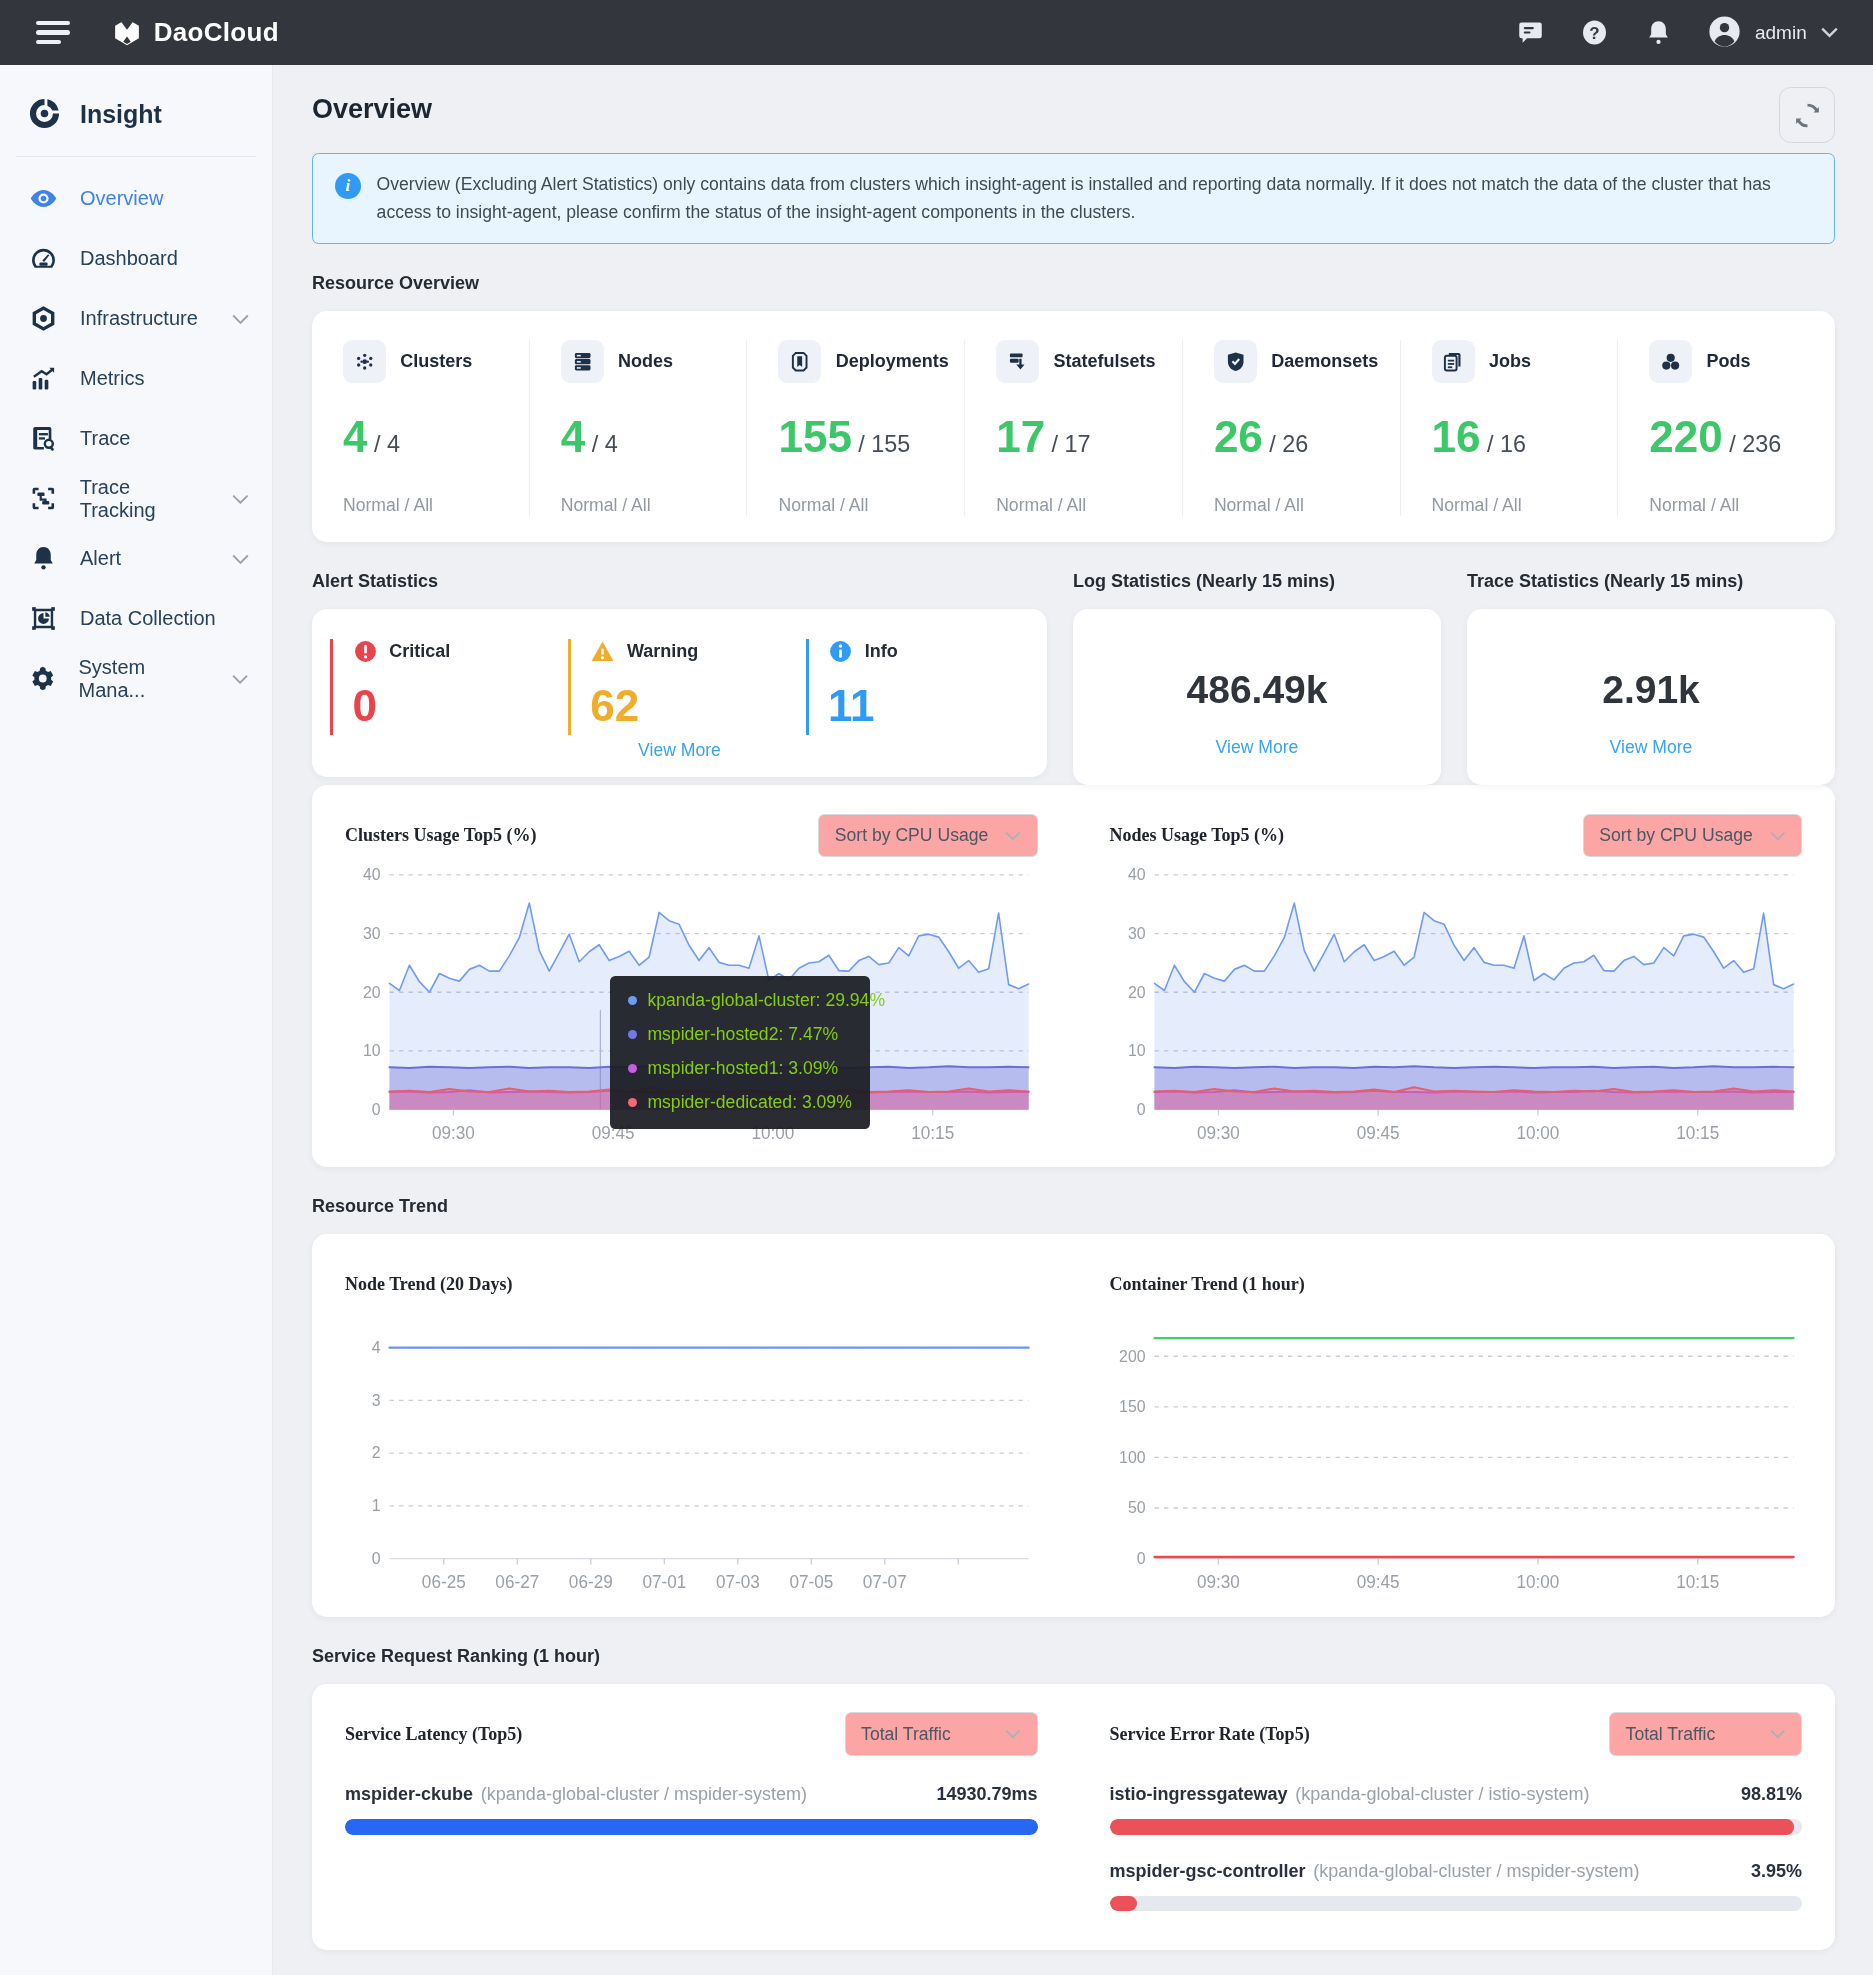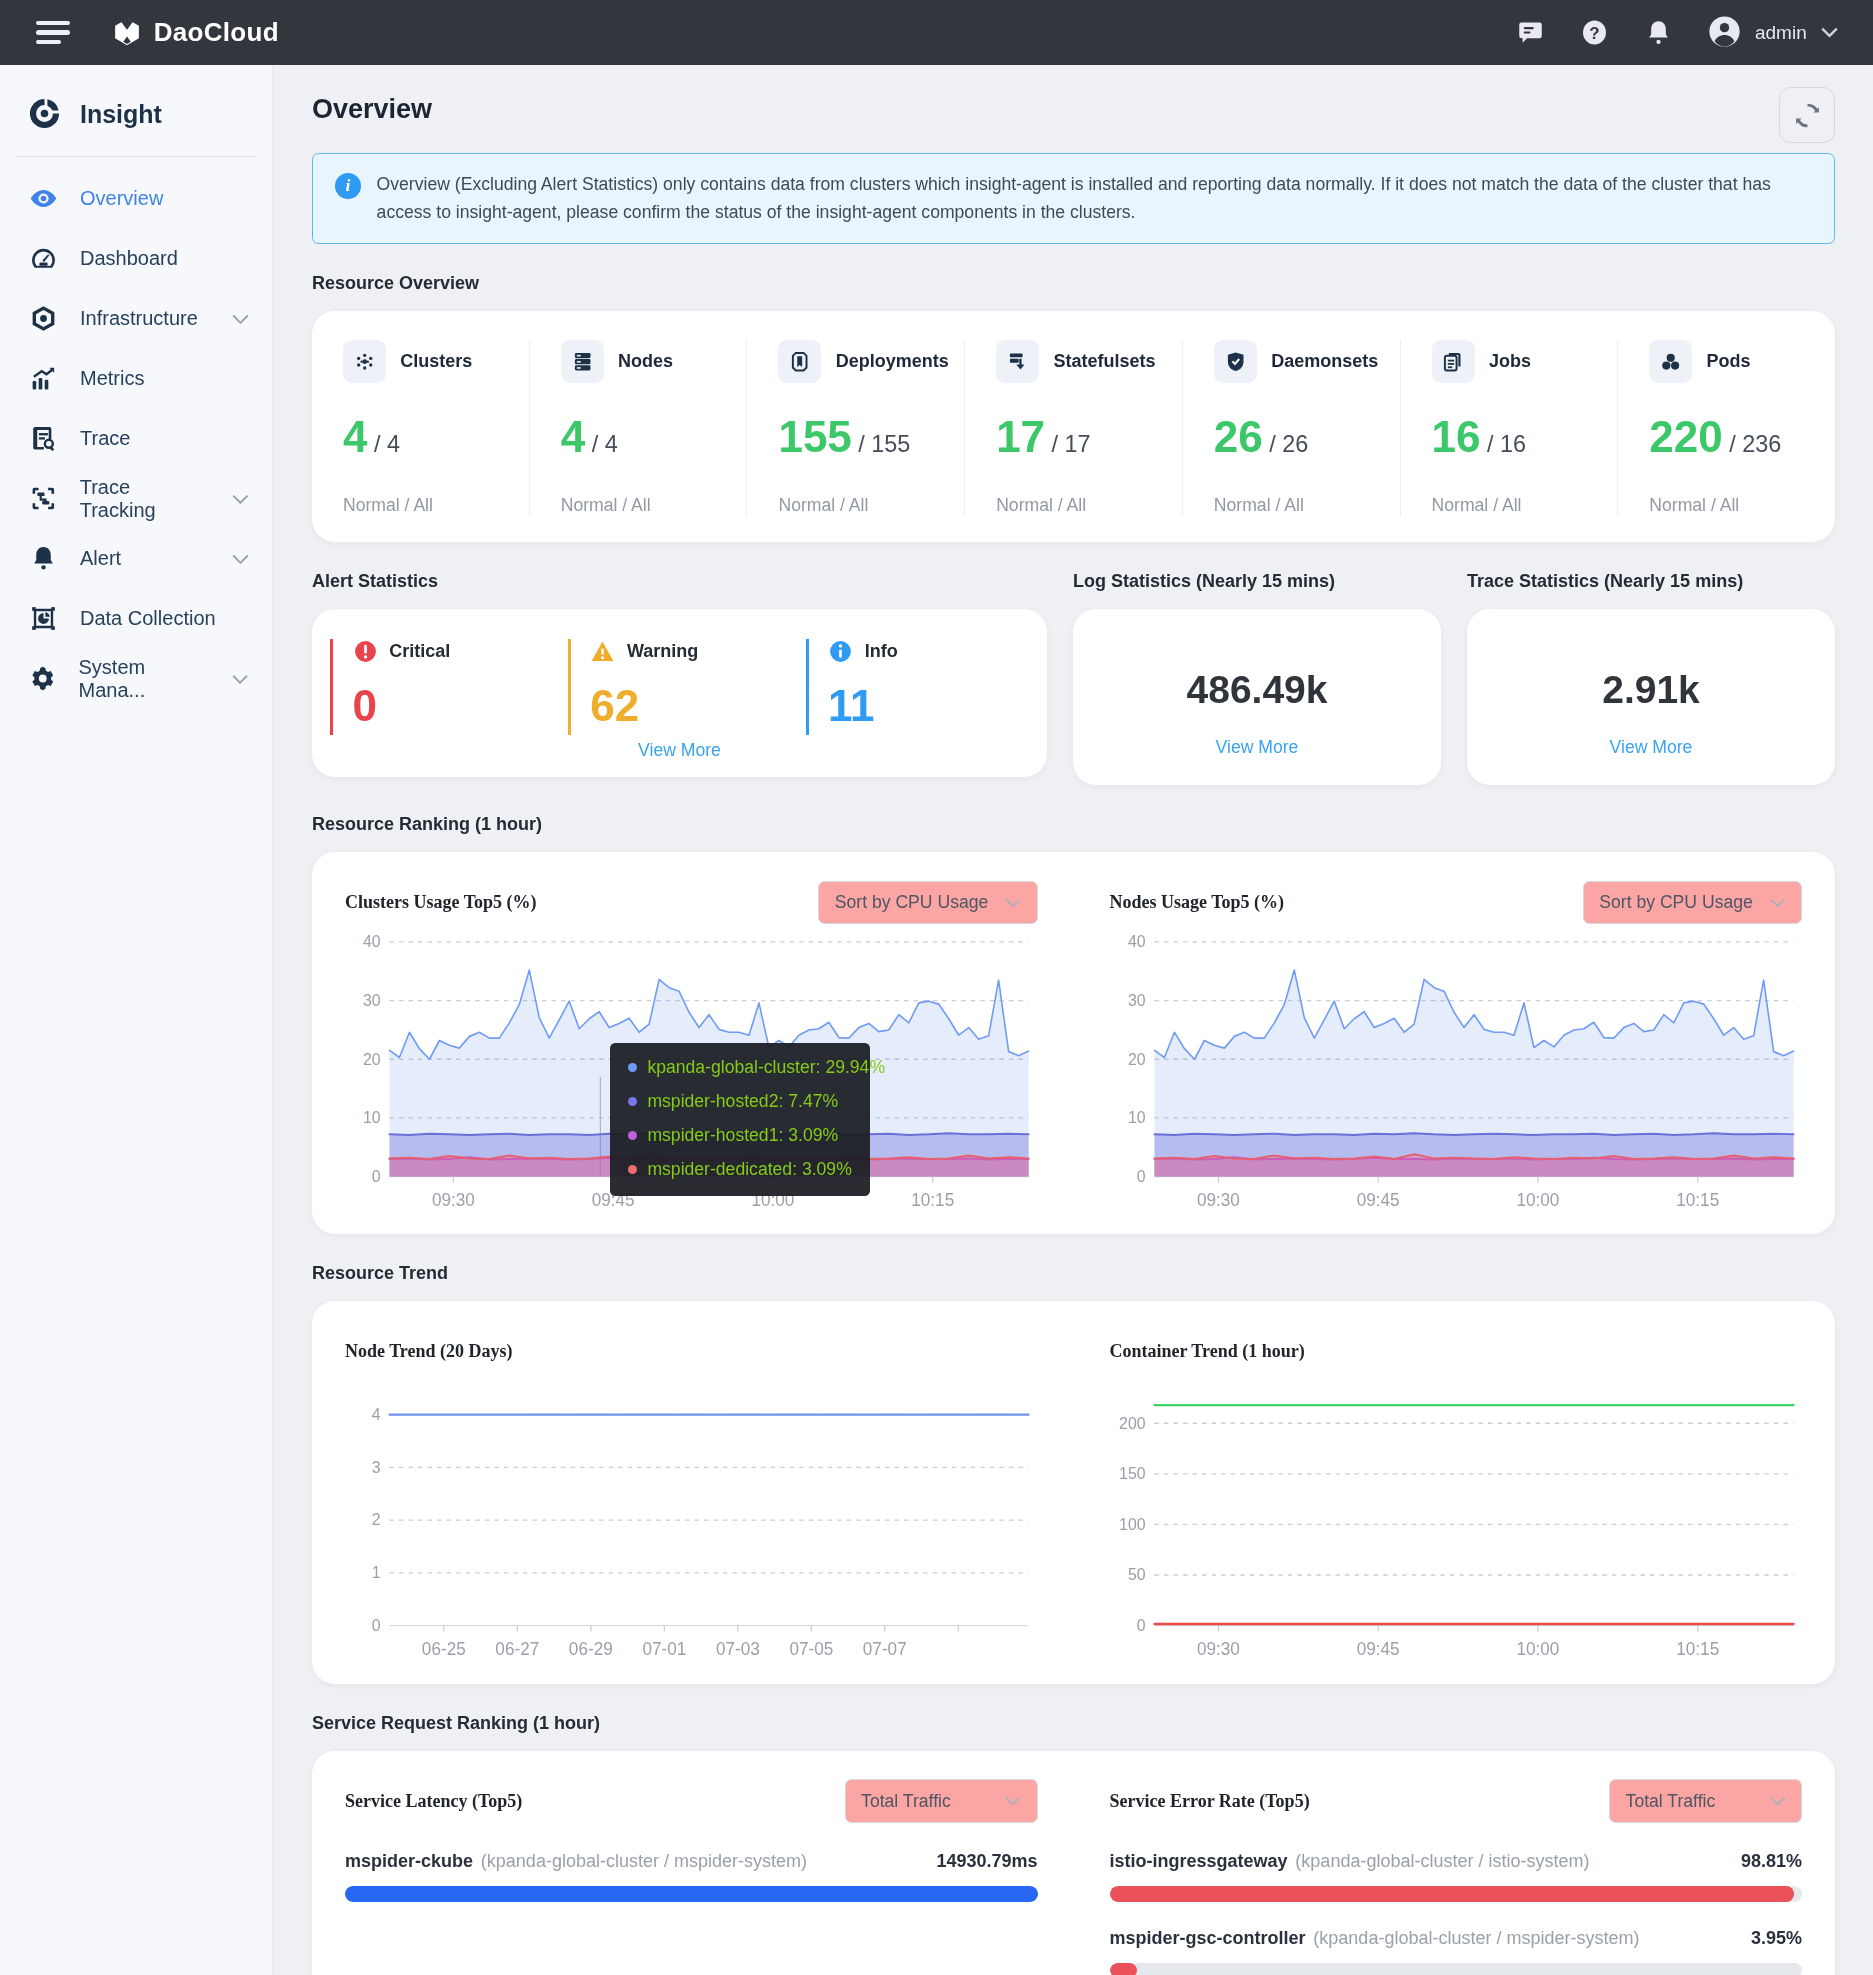--- a/index.html
+++ b/index.html
@@ -34,21 +34,21 @@
   .page-head { display:flex; align-items:flex-start; justify-content:space-between; }
   .page-title { font-size:27px; font-weight:700; color:#1c2633; padding-top:6.5px; }
   .refresh-btn { width:56px; height:56px; border:1.3px solid #d3d7de; border-radius:11.7px; display:flex; align-items:center; justify-content:center; cursor:pointer; background:transparent; }
 
   .banner { margin-top:10.4px; background:#e9f5fe; border:1.3px solid #5db7f0; border-radius:6.5px; padding:17px 22px; display:flex; gap:15.6px; align-items:flex-start; }
   .banner .txt { font-size:17.6px; line-height:1.55; color:#3e4a55; }
   .info-dot { flex-shrink:0; width:26px; height:26px; border-radius:50%; background:#2f9bf4; color:#fff; font-size:17.6px; font-weight:700; display:flex; align-items:center; justify-content:center; font-family:"Liberation Serif",serif; font-style:italic; margin-top:1.3px; }
 
   .sec-label { font-size:18px; font-weight:700; color:#252b33; margin:29px 0 17px 0; }
 
-  .card { background:#fff; border-radius:23px; box-shadow:0 2px 7.8px rgba(30,40,60,.05);justify-content:center; }
+  .card { background:#fff; border-radius:15px; box-shadow:0 2px 7.8px rgba(30,40,60,.05); }
 
   
   .res-card { display:flex; padding:29px 0 26px 0; }
   .res-col { flex:1; padding:0 0 0 31px; border-left:1.3px solid #eceef2; }
   .res-col:first-child { border-left:none; }
   .res-top { display:flex; align-items:center; gap:14.3px; }
   .chip { width:43px; height:43px; border-radius:9px; background:#eef1f7; display:flex; align-items:center; justify-content:center; }
   .res-name { font-size:18px; font-weight:700; color:#20293a; }
   .res-nums { margin-top:29px; display:flex; align-items:baseline; gap:6.5px; }
   .res-green { font-size:44px; font-weight:700; color:#3cc768; }
@@ -470,21 +470,20 @@
 
       <div class="stats-col">
         <div class="sec-label">Trace Statistics (Nearly 15 mins)</div>
         <section class="card kpi-card">
           <div class="kpi-num">2.91k</div>
           <div class="view-more">View More</div>
         </section>
       </div>
     </div>
 
-    <div class="sec-label">Resource Ranking (1 hour)</div>
 
     <section class="card charts-card">
       <div class="chart-box">
         <div class="chart-head">
           <span class="chart-title">Clusters Usage Top5 (%)</span>
           <div class="select">
             <span class="sv">Sort by CPU Usage</span>
             <svg width="15.6" height="9.8" viewBox="0 0 14 8">
                 <polyline points="1,1 7,7 13,1" fill="none" stroke="#aab0b8" stroke-width="1.6"></polyline>
               </svg>

